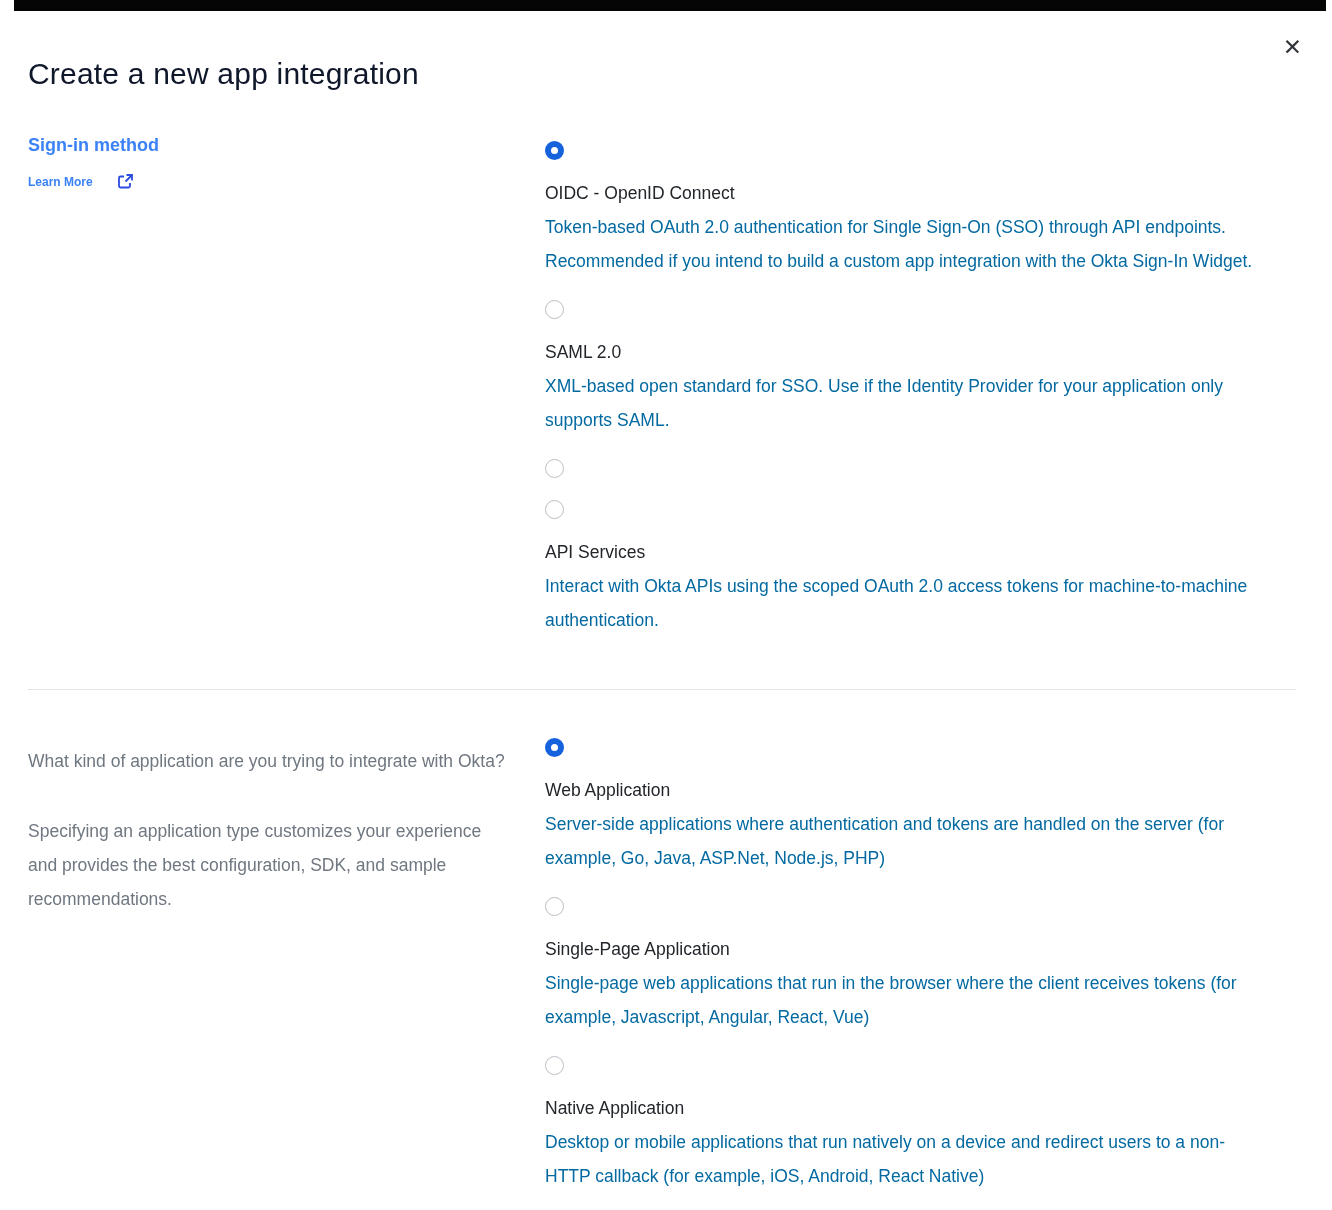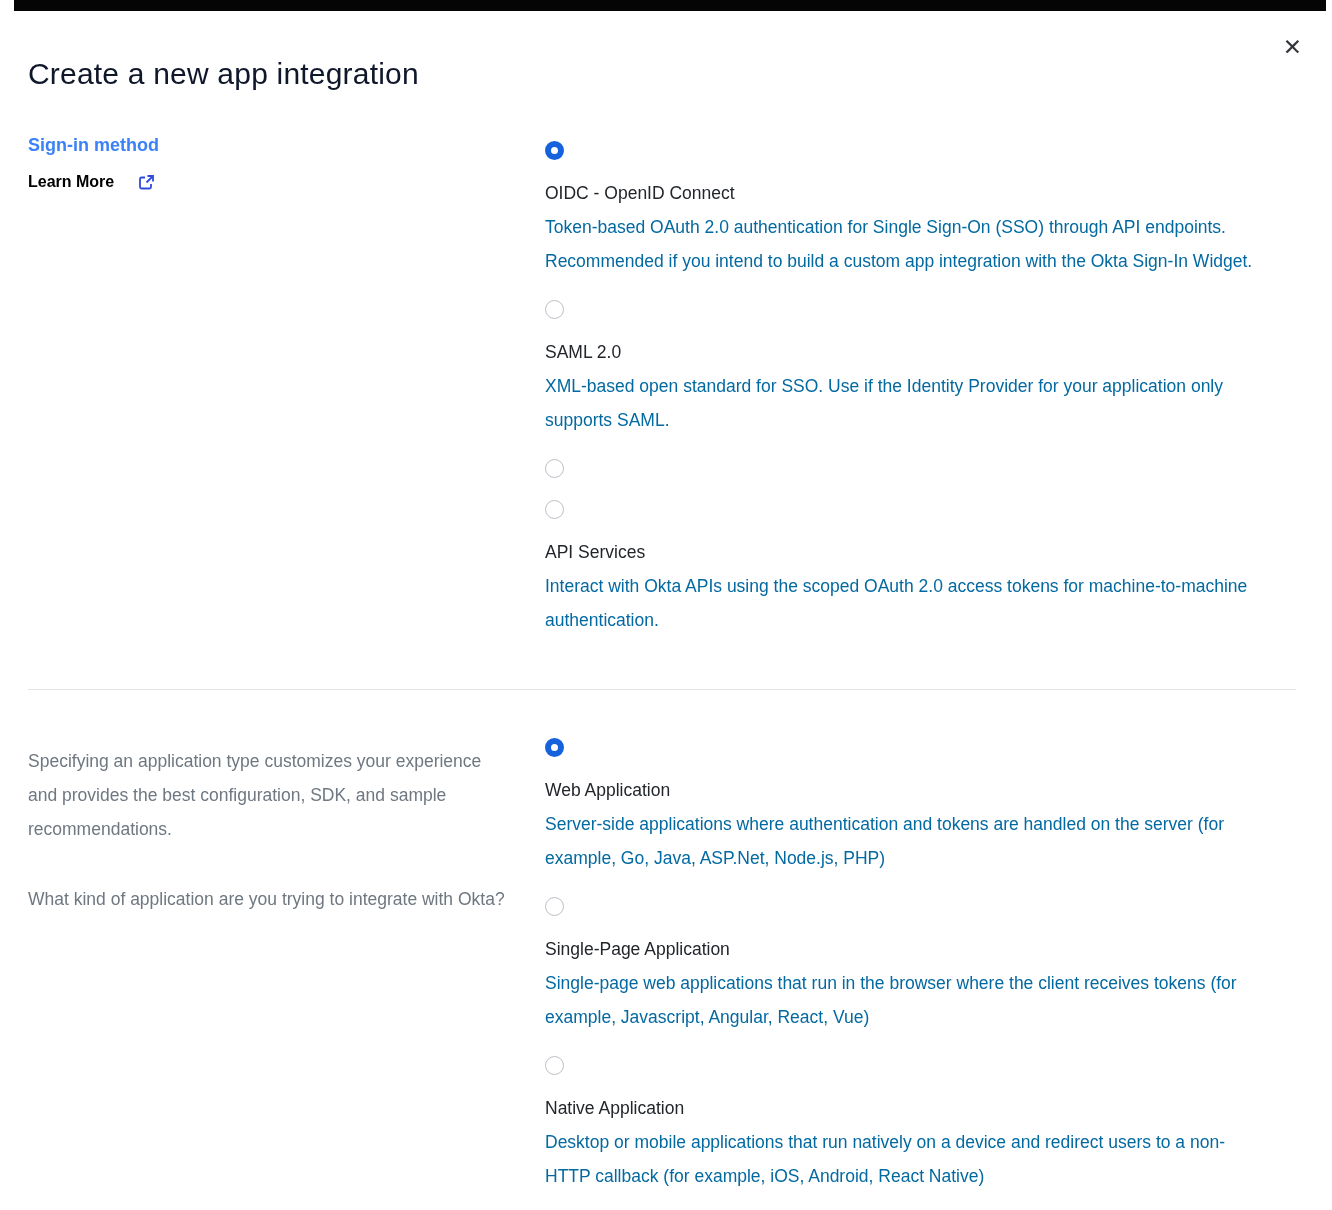--- a/index.html
+++ b/index.html
@@ -16,21 +16,21 @@
 
   h1.title { margin-top: 46px; font-size: 30px; font-weight: normal;
     color: #0f172a; letter-spacing: 0.2px; }
 
   .section { display: grid; grid-template-columns: 505px 1fr;
     column-gap: 12px; margin-top: 44px; }
 
   .section-label { font-size: 18px; font-weight: bold; color: #3b82f6; }
 
   .learn-more { display: inline-flex; align-items: center; gap: 24px;
-    margin-top: 17px; font-size: 16px; font-weight: bold; color: #000000;
+    margin-top: 17px; font-size: 12px; font-weight: bold; color: #3b82f6;
     text-decoration: none; cursor: pointer; }
   .learn-more svg { display: block; }
 
   .left-para { font-size: 17.5px; color: #6f7780; line-height: 34px;
     max-width: 478px; margin-top: 12px; }
   .left-para + .left-para { margin-top: 36px; }
 
   .option { display: flex; gap: 16px; margin-bottom: 16px; cursor: pointer; flex-direction: column; }
   .radio { width: 19px; height: 19px; border-radius: 50%;
     border: 1px solid #bcc1c7; background: #fff; flex: 0 0 19px;
@@ -101,22 +101,22 @@
           <div class="option-desc">Interact with Okta APIs using the scoped OAuth 2.0 access tokens for machine-to-machine authentication.</div>
         </div>
       </div>
     </div>
   </div>
 
   <hr class="divider">
 
   <div class="section" style="margin-top:42px;">
     <div>
+      <p class="left-para">What kind of application are you trying to integrate with Okta?</p>
       <p class="left-para">Specifying an application type customizes your experience and provides the best configuration, SDK, and sample recommendations.</p>
-      <p class="left-para">What kind of application are you trying to integrate with Okta?</p>
     </div>
     <div>
       <div class="option">
         <span class="radio selected"></span>
         <div class="option-text">
           <div class="option-label">Web Application</div>
           <div class="option-desc">Server-side applications where authentication and tokens are handled on the server (for example, Go, Java, ASP.Net, Node.js, PHP)</div>
         </div>
       </div>
       <div class="option">

